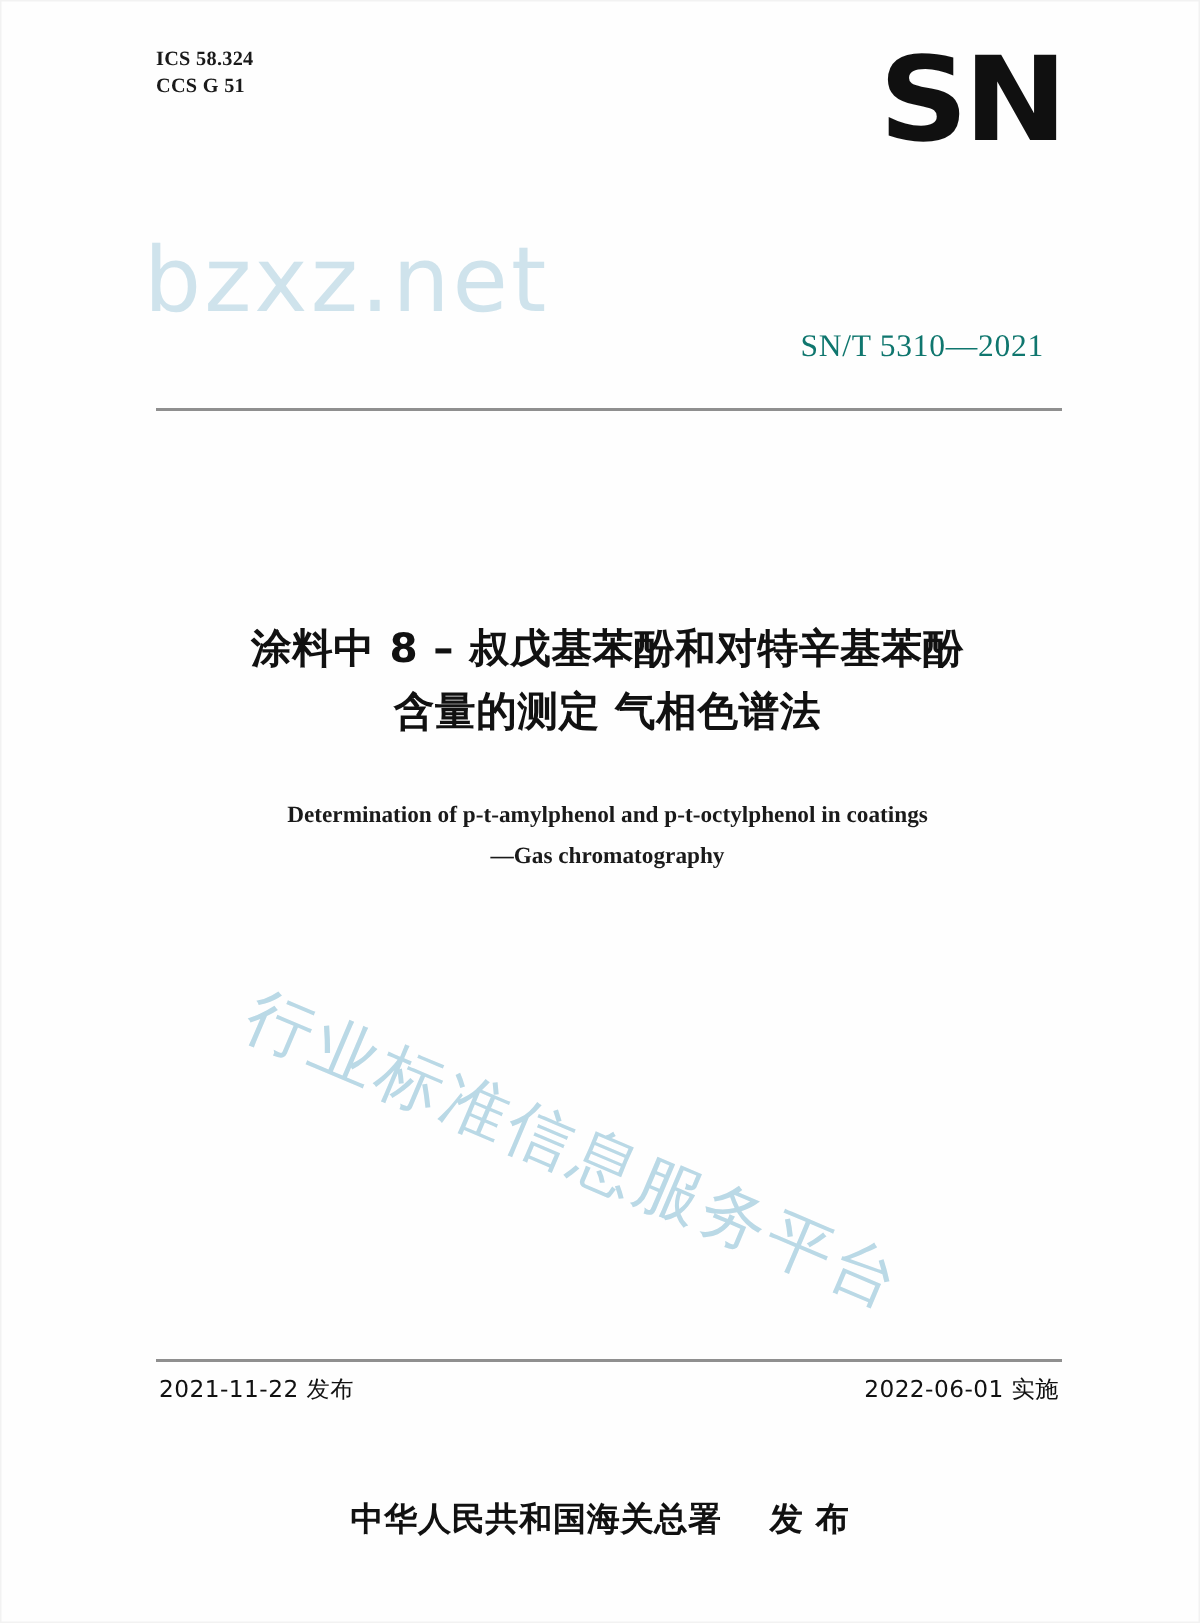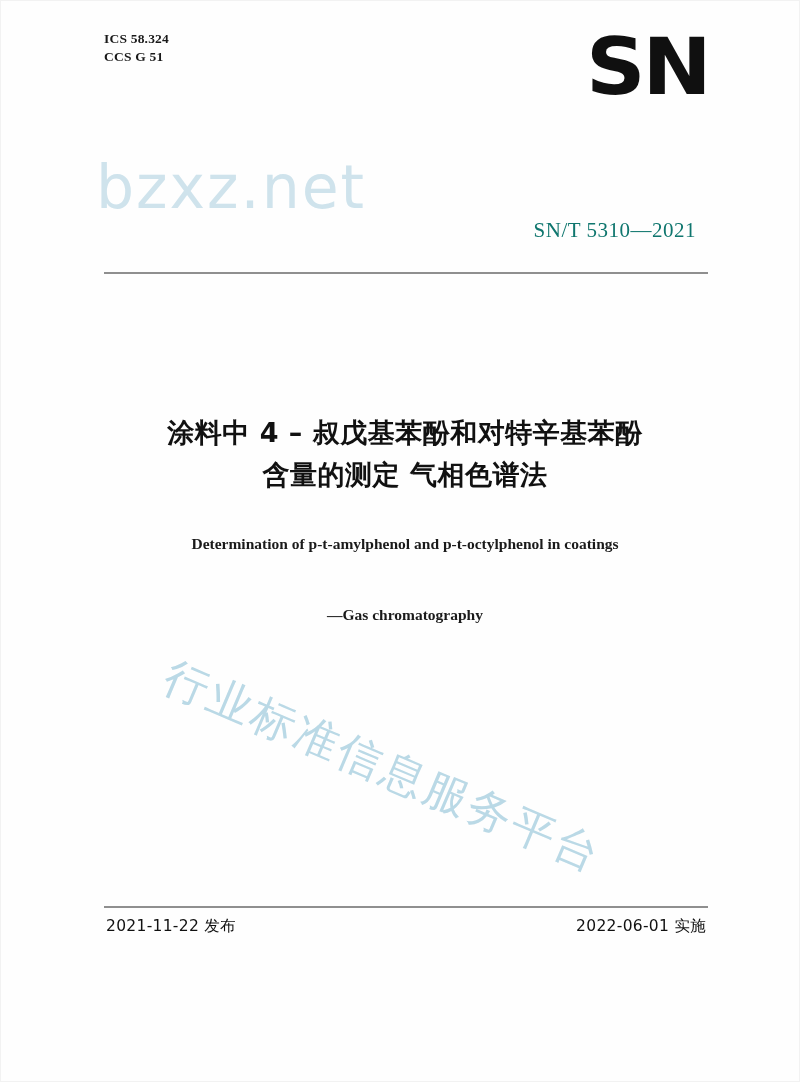--- a/index.html
+++ b/index.html
@@ -124,21 +124,20 @@
     top: 530px;
     text-align: center;
     font-family: "Liberation Serif", serif;
     font-weight: bold;
     font-size: 15.5px;
     line-height: 1.75;
     color: #1a1a1a;
   }
   .doc-title-en .line2 {
     display: block;
-    margin-top: 44px;
   }
 
   
   .date-left {
     position: absolute;
     left: 106px;
     top: 916px;
     font-family: "DejaVu Sans", sans-serif;
     font-size: 15.5px;
     color: #111111;
@@ -215,30 +214,33 @@
   </div>
 
   <div class="sn-logo">SN</div>
 
 
   <div class="std-no">SN/T 5310—2021</div>
 
   <div class="rule-top"></div>
 
   <div class="doc-title">
-    <span>涂料中 4 – 叔戊基苯酚和对特辛基苯酚</span>
+    <span>涂料中 8 – 叔戊基苯酚和对特辛基苯酚</span>
     <span class="line2">含量的测定 气相色谱法</span>
   </div>
 
   <div class="doc-title-en">
     <span>Determination of p-t-amylphenol and p-t-octylphenol in coatings</span>
     <span class="line2">—Gas chromatography</span>
   </div>
 
   <div class="wm-diag">行业标准信息服务平台</div>
 
   <div class="rule-bottom"></div>
 
   <div class="date-left">2021-11-22 发布</div>
   <div class="date-right">2022-06-01 实施</div>
 
+  <div class="publisher">
+    <span>中华人民共和国海关总署</span><span class="gap"></span><span>发 布</span>
+  </div>
 
 </div>
 
 </body></html>

